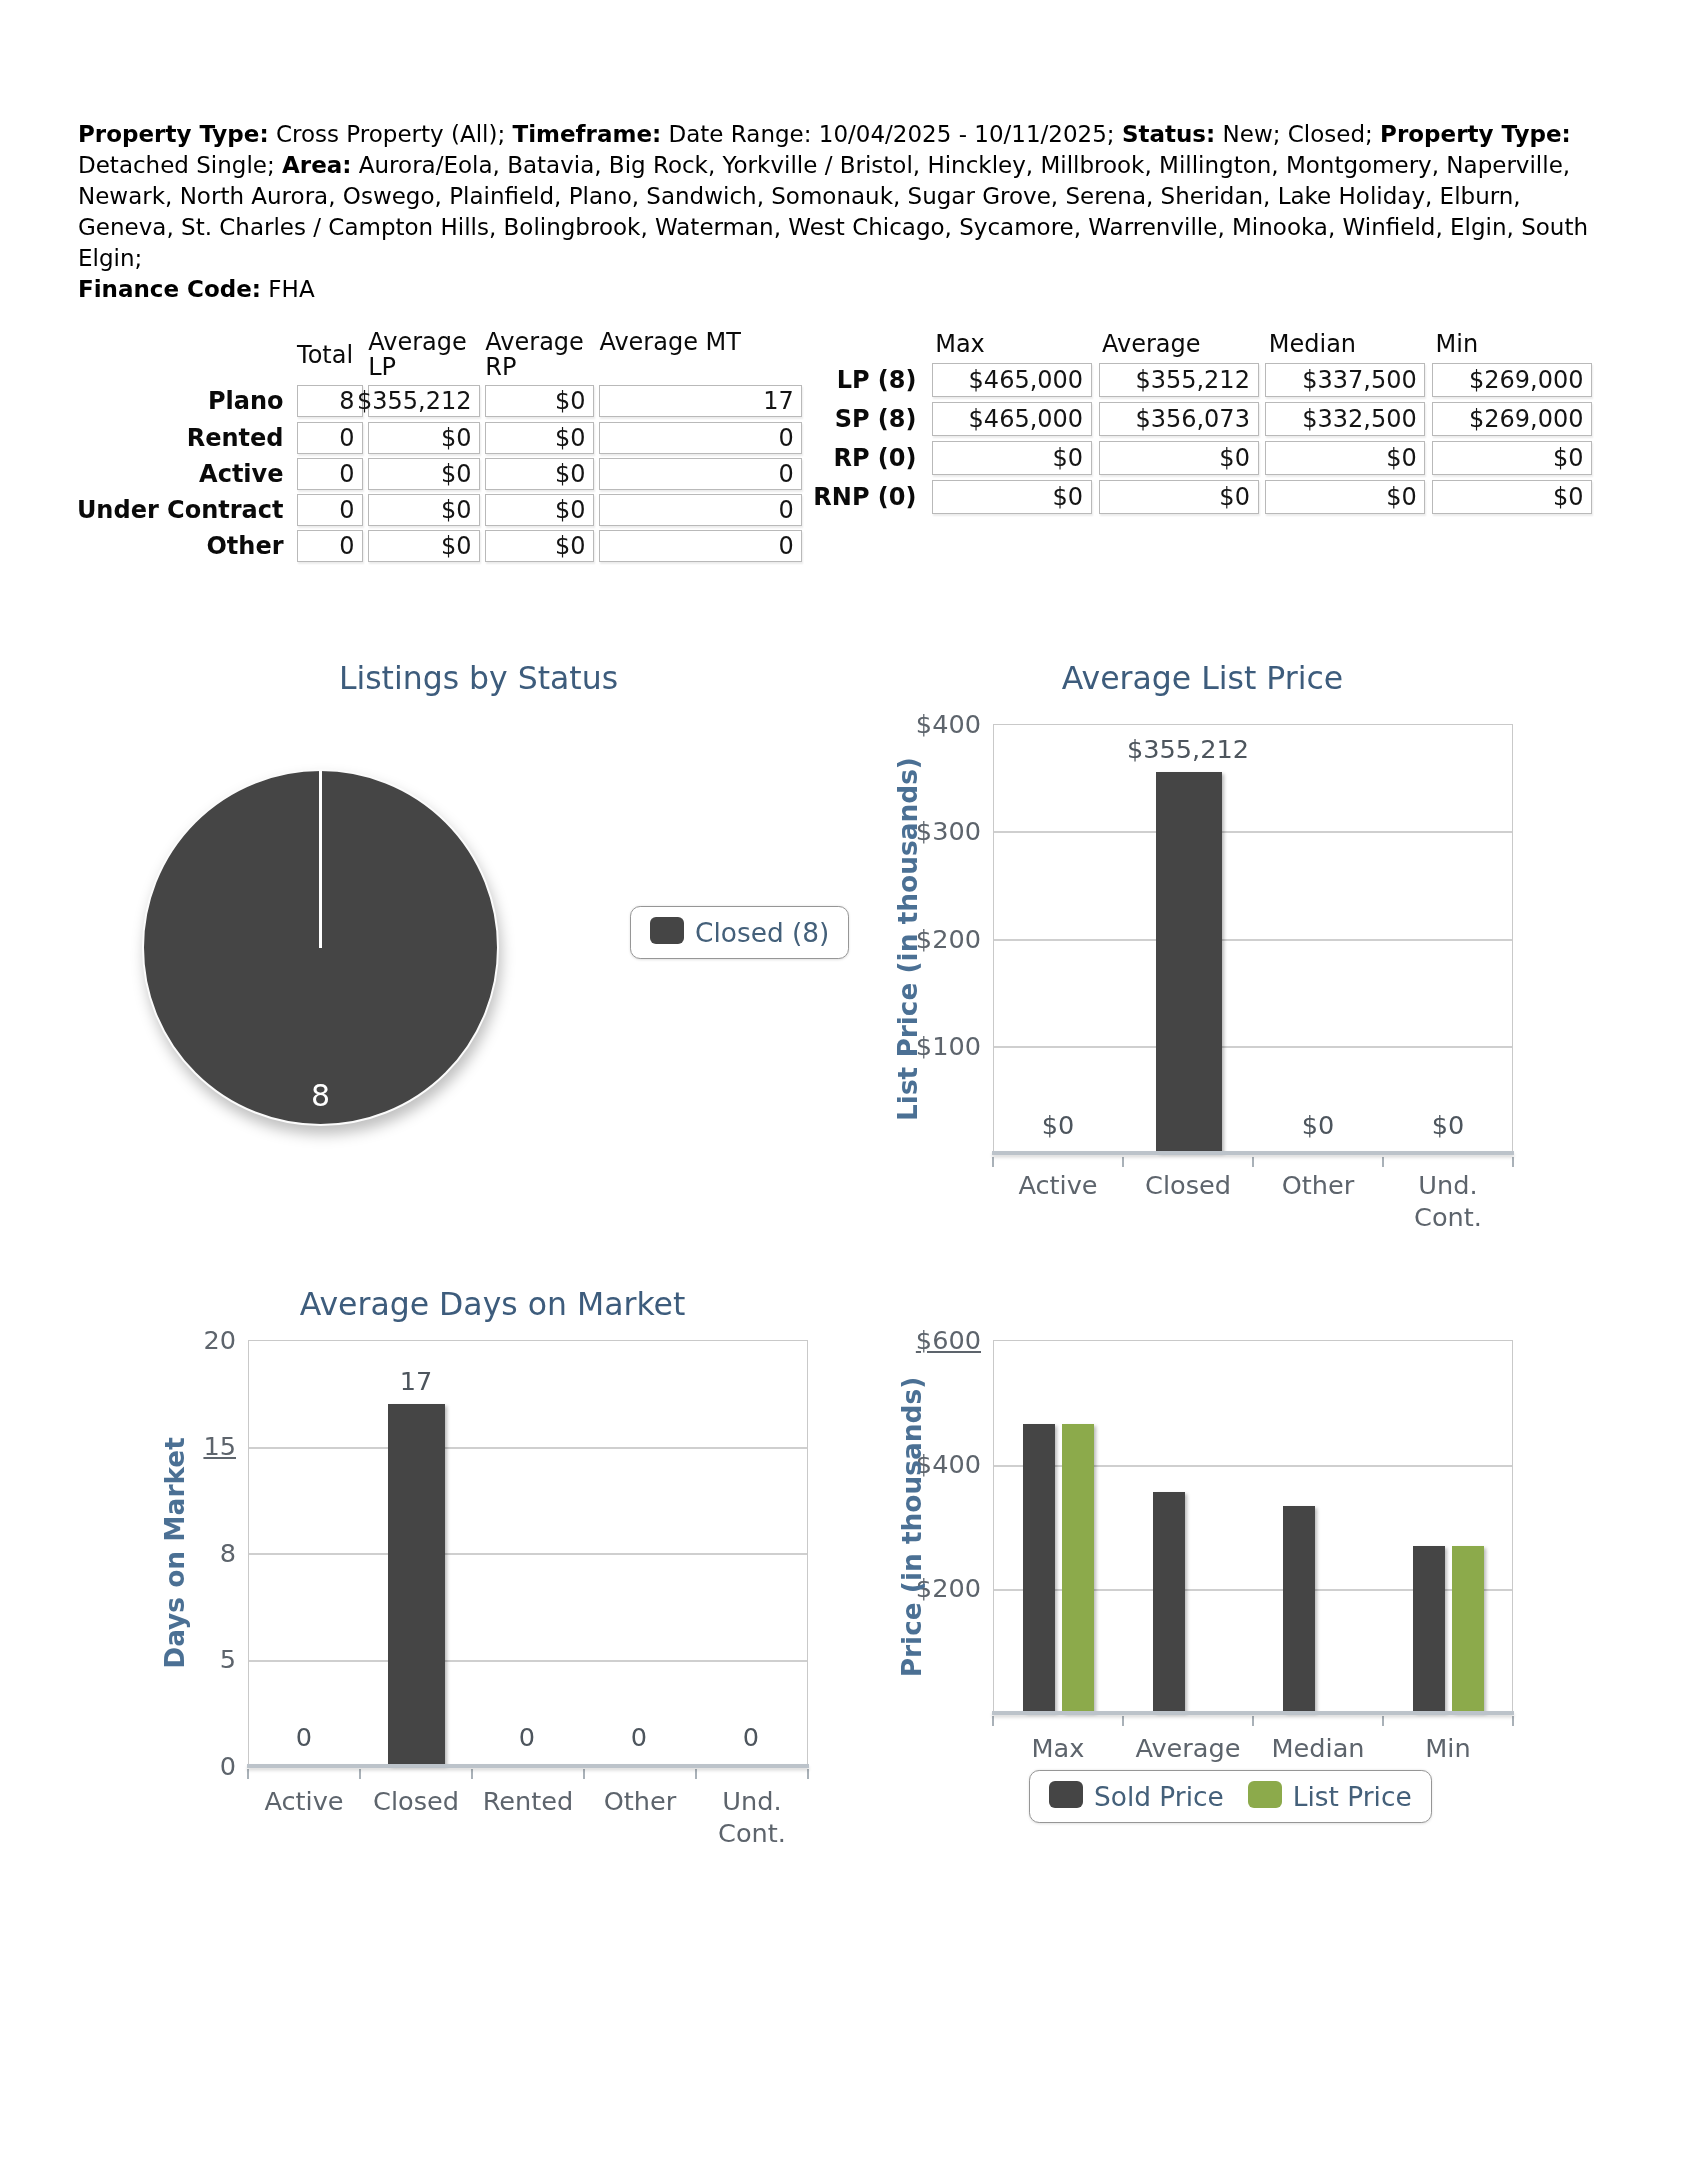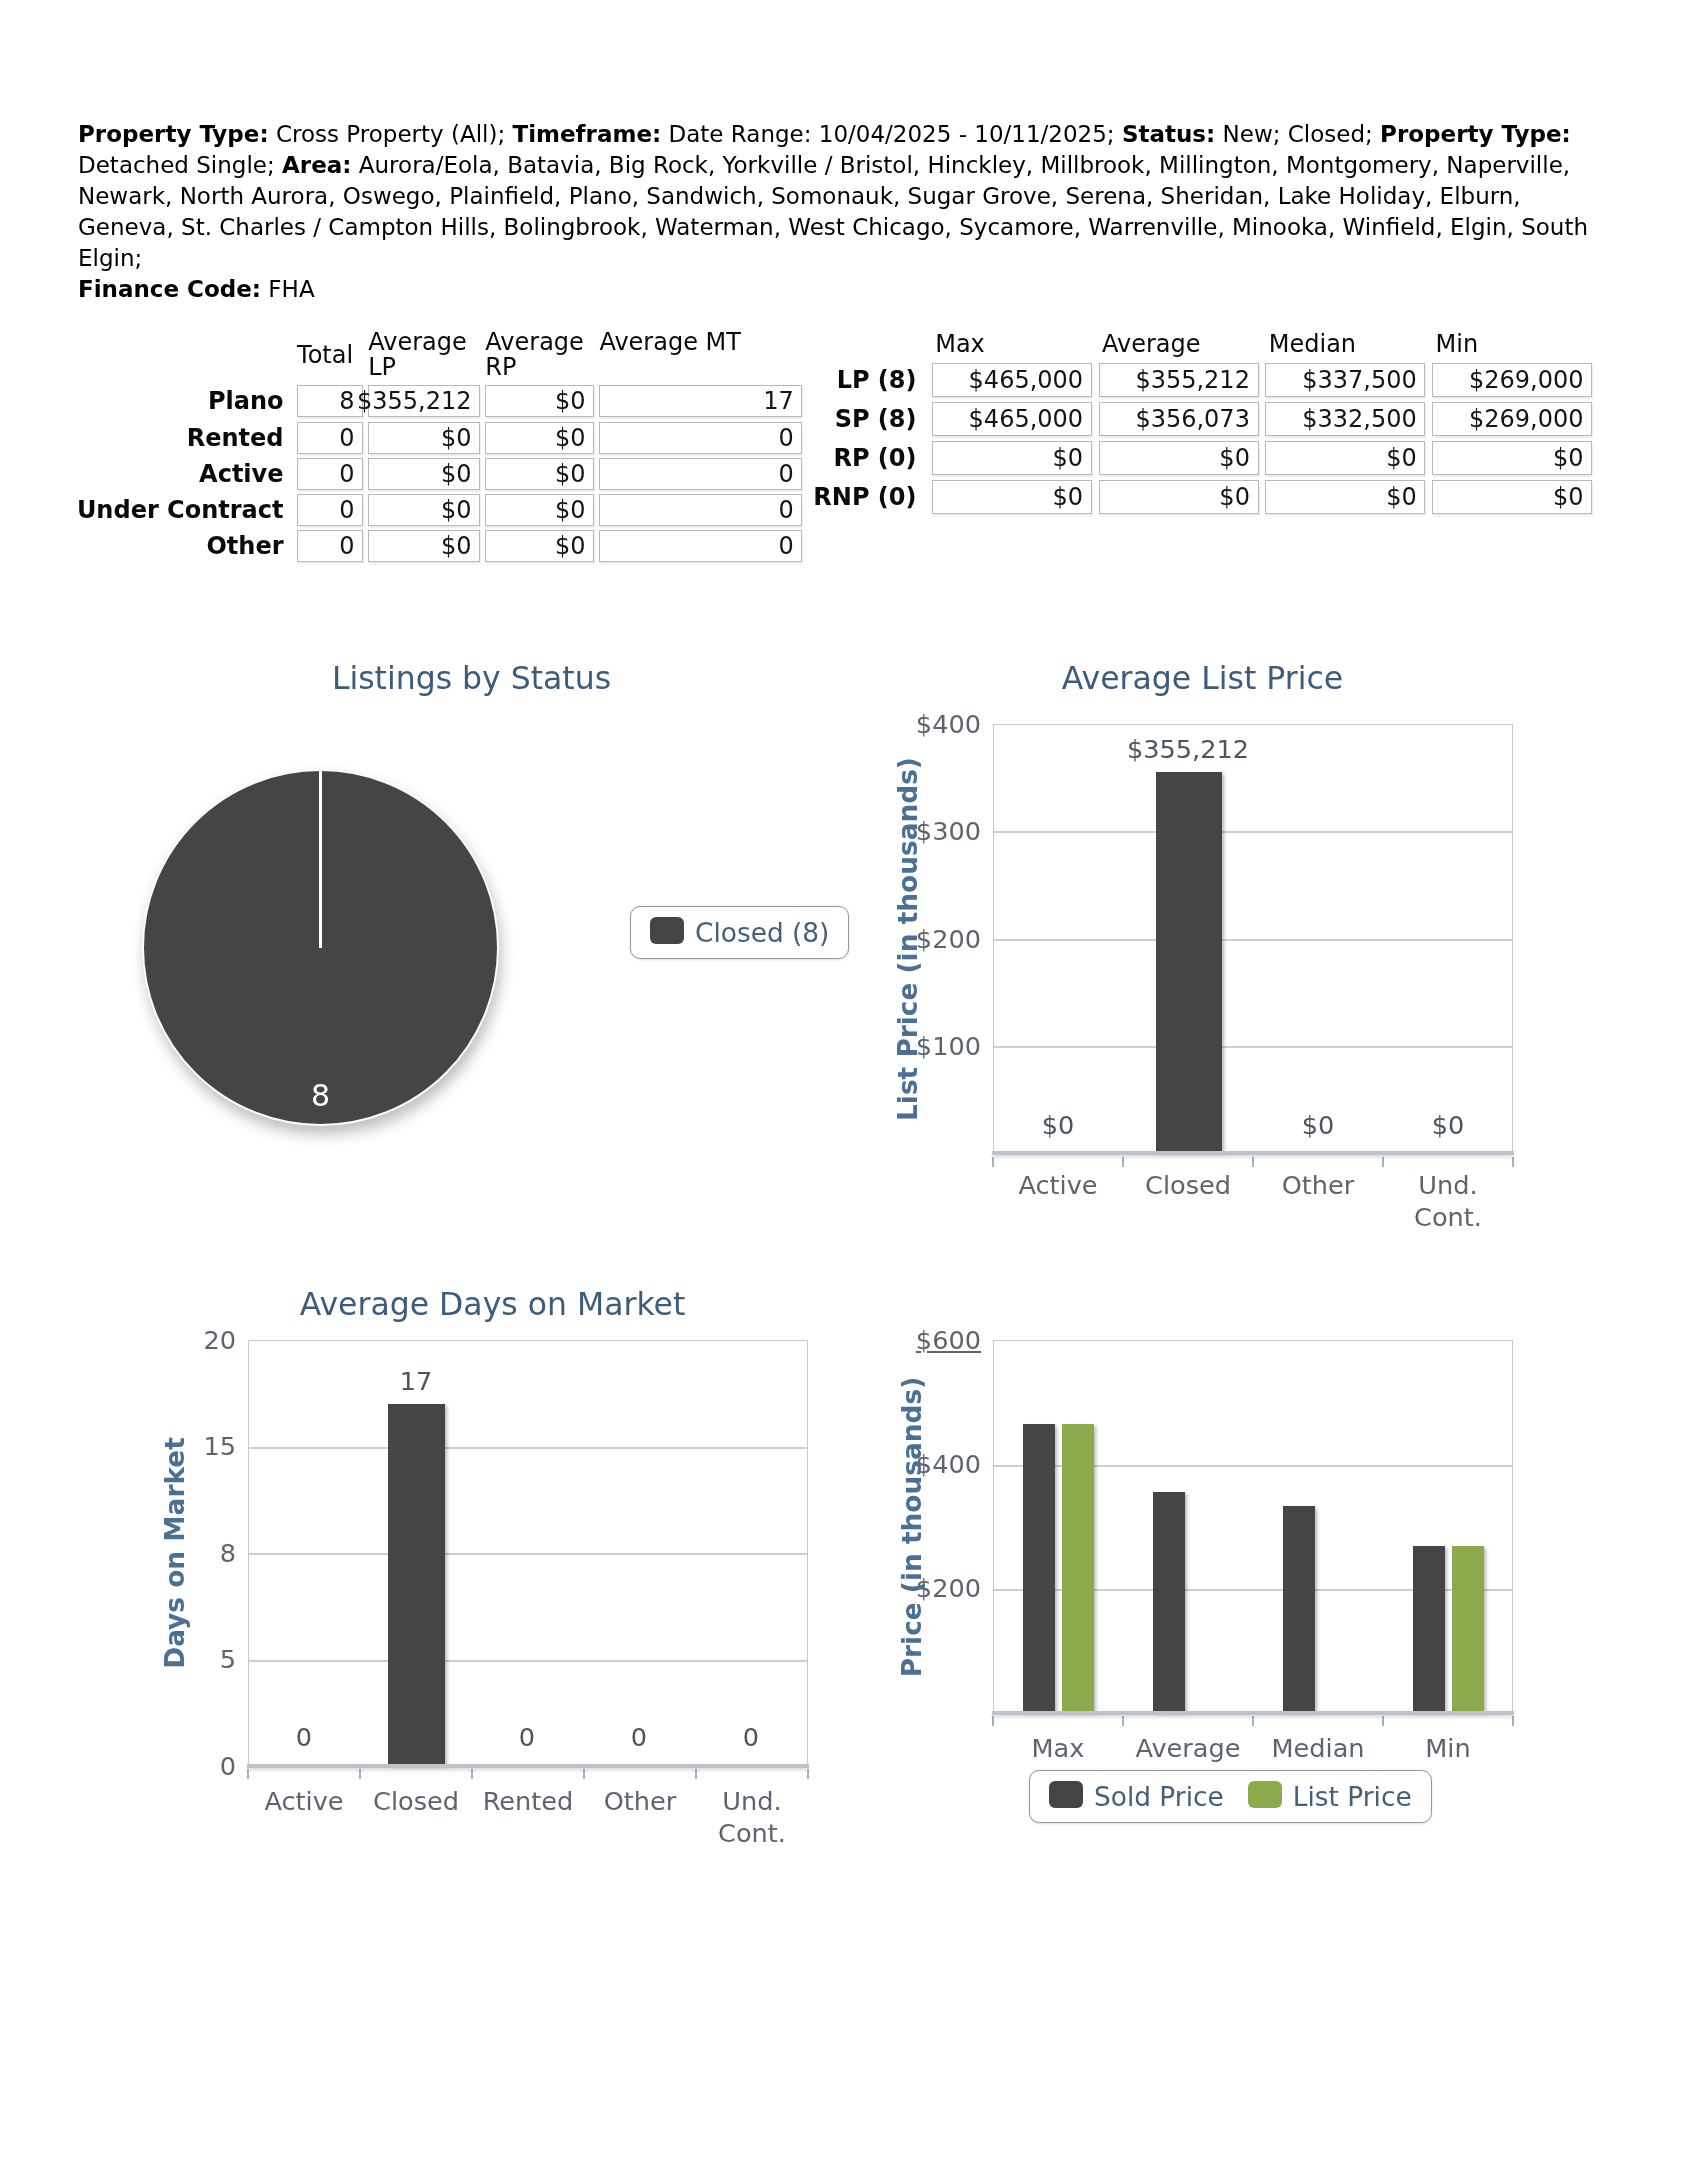--- a/index.html
+++ b/index.html
@@ -110,21 +110,21 @@
       <div class="cell">$0</div>
       <div class="cell">$0</div>
       <div class="cell">$0</div>
       <div class="cell">$0</div>
       <div class="rowlab">RNP (0)</div>
       <div class="cell">$0</div>
       <div class="cell">$0</div>
       <div class="cell">$0</div>
       <div class="cell">$0</div>
     </div>
-<div class="ctitle" style="position: absolute; left: 131px; top: 659px;">Listings by Status</div>
+<div class="ctitle" style="position: absolute; left: 138px; top: 659px;">Listings by Status</div>
     <div class="pie" style="position: absolute; left: 142px; top: 769px; width: 353px; height: 353px; background: rgb(69, 69, 69);">
       <div class="seam" style="position: absolute;"></div>
       <div class="pieval" style="position: absolute; top: 306px;">8</div>
     </div>
     <div class="legendbox" style="position: absolute; left: 630px; top: 906px;">
       <div class="legenditem" style="position: static;">
         <div class="swatch" style="background: rgb(69, 69, 69);"></div>
         <div class="legendlabel">Closed (8)</div>
       </div>
     </div>
@@ -157,21 +157,21 @@
     <div class="dlabel" style="position: absolute; left: 1346px; top: 1109px; width: 204px;">$0</div>
     <div class="ctitle" style="position: absolute; left: 152px; top: 1285px;">Average Days on Market</div>
     <div class="plot" style="position: absolute; left: 248px; top: 1340px; width: 560px; height: 426px;">
       <div class="gridline" style="position: absolute; top: 106px;"></div>
       <div class="gridline" style="position: absolute; top: 212px;"></div>
       <div class="gridline" style="position: absolute; top: 319px;"></div>
       <div class="baseline" style="position: absolute;"></div>
       <div class="bar" style="position: absolute; left: 139px; width: 57px; height: 362px; background: rgb(69, 69, 69);"></div>
     </div>
     <div class="ytick" style="position: absolute; left: 91px; top: 1324px; width: 145px;">20</div>
-    <div class="ytick" style="position: absolute; left: 91px; top: 1430px; width: 145px;">15</div>
+    <div class="ytick" style="position: absolute; left: 91px; top: 1430px; width: 145px; text-decoration: underline;">15</div>
     <div class="ytick" style="position: absolute; left: 91px; top: 1537px; width: 145px;">8</div>
     <div class="ytick" style="position: absolute; left: 91px; top: 1643px; width: 145px;">5</div>
     <div class="ytick" style="position: absolute; left: 91px; top: 1750px; width: 145px;">0</div>
     <div class="ytitle" style="position: absolute; left: -38px; top: 1535px; width: 426px;">Days on Market</div>
     <div class="xcat" style="position: absolute; left: 248px; top: 1785px; width: 112px;">Active</div>
     <div class="xcat" style="position: absolute; left: 360px; top: 1785px; width: 112px;">Closed</div>
     <div class="xcat" style="position: absolute; left: 472px; top: 1785px; width: 112px;">Rented</div>
     <div class="xcat" style="position: absolute; left: 584px; top: 1785px; width: 112px;">Other</div>
     <div class="xcat" style="position: absolute; left: 696px; top: 1785px; width: 112px;">Und.
 Cont.</div>

